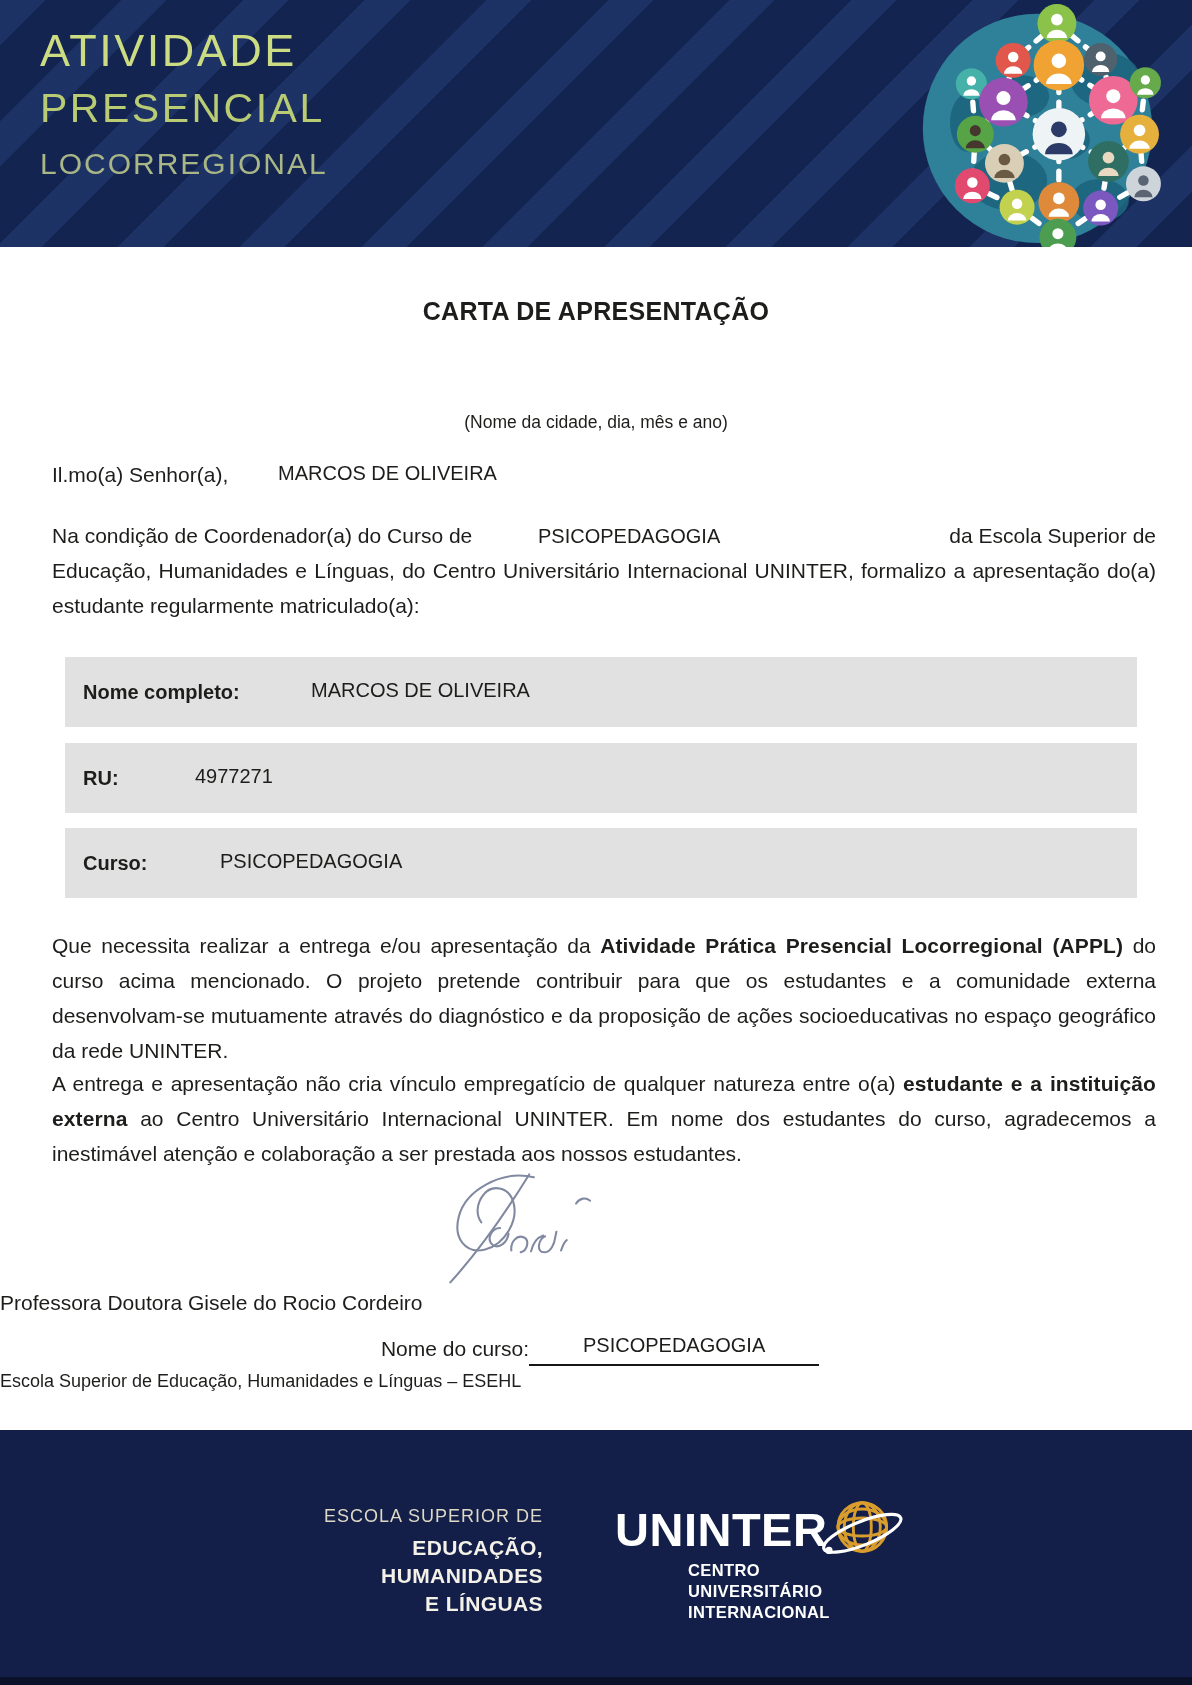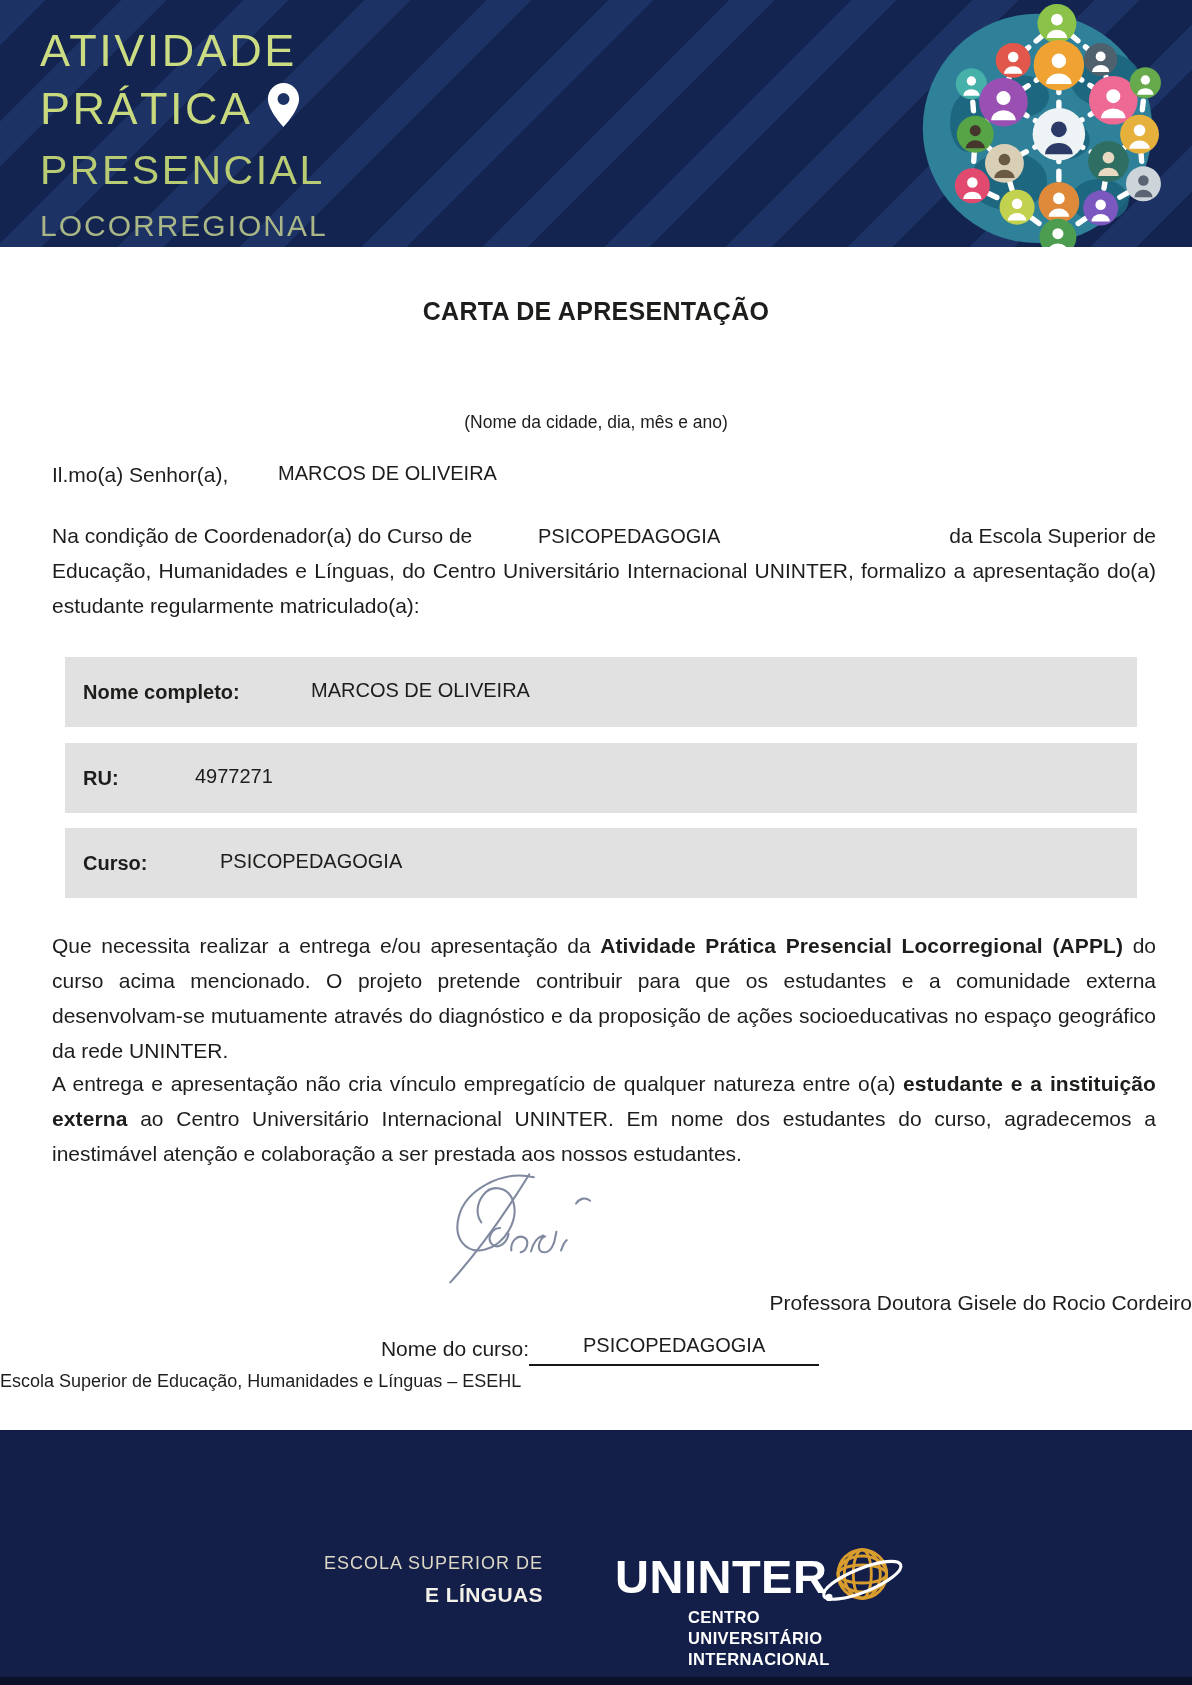--- a/index.html
+++ b/index.html
@@ -51,60 +51,52 @@
   .fb-1 .value{left:246px;}
   .fb-2 .value{left:130px;}
   .fb-3 .value{left:155px;}
 
   .para2{top:928px;}
   .para3{top:1066px;}
   .para b{letter-spacing:.1px;}
 
   .signature{position:absolute;left:386px;top:1166px;}
 
-  .signer{position:absolute;top:1291px;left:0;width:100%;text-align:right;font-size:21px;}
+  .signer{position:absolute;top:1291px;left:0;width:100%;text-align:left;font-size:21px;}
   .courseline{position:absolute;top:1330px;left:0;width:100%;text-align:center;
     font-size:21px;line-height:34px;}
   .courseline .lbl{vertical-align:bottom;margin-left:8px;}
   .fill{display:inline-block;position:relative;width:290px;height:34px;
     border-bottom:2.5px solid #161616;vertical-align:bottom;}
   .fill .fill-value{position:absolute;left:0;right:0;top:-2px;text-align:center;font-size:20px;}
   .schoolline{position:absolute;top:1371px;left:0;width:100%;text-align:left;font-size:18px;}
 
   
   .footer{position:absolute;left:0;top:1430px;width:1192px;height:247px;background:#131f49;}
   .footer-inner{display:flex;justify-content:center;align-items:flex-start;
-    padding-top:103px;gap:72px;margin-top:20px;}
+    padding-top:76px;gap:72px;}
   .esehl{width:258px;text-align:right;}
   .esehl .l1{font-size:18px;letter-spacing:1px;color:#ddd9c6;margin-bottom:7px;}
   .esehl .l2,.esehl .l3{font-size:21px;font-weight:bold;letter-spacing:.4px;
     line-height:28px;color:#f3f1e8;}
   .uninter{position:relative;width:292px;color:#ffffff;}
   .uninter .brand{font-size:47px;font-weight:bold;letter-spacing:.5px;line-height:48px;}
   .uninter .sub{margin-left:73px;margin-top:6px;font-size:16.5px;font-weight:bold;
     line-height:21px;letter-spacing:.4px;}
   .uninter-globe{position:absolute;left:196px;top:-16px;}
   .footer-strip{position:absolute;left:0;top:1677px;width:1192px;height:8px;background:#0a1129;}
 </style>
 </head>
 <body>
 
 <div class="page">
 
   <div class="hero">
     <div class="hero-title">
       <div class="ht-line ht-1">ATIVIDADE</div>
-      <div class="ht-line ht-2">
-        <span>PRÁTICA</span>
-        <span class="pin">
-          <svg width="33" height="46" viewBox="0 0 36 50">
-            <path fill="#ffffff" fill-rule="evenodd" d="M18 1 C8.6 1 1 8.8 1 18.5 C1 31 18 49 18 49 S35 31 35 18.5 C35 8.8 27.4 1 18 1 Z M18 12 a6.5 6.5 0 1 1 0 13 a6.5 6.5 0 1 1 0 -13 Z"></path>
-          </svg>
-        </span>
-      </div>
       <div class="ht-line ht-3">PRESENCIAL</div>
       <div class="ht-line ht-4">LOCORREGIONAL</div>
     </div>
 
     <div class="hero-globe">
       <svg width="332" height="243" viewBox="0 0 335 250">
         <defs>
           <g id="pp">
             <circle cx="0" cy="-6" r="6"></circle>
             <path d="M -10.5 13 a 10.5 8.5 0 0 1 21 0 z"></path>
@@ -252,20 +244,21 @@
   <div class="courseline">
     <span class="lbl">Nome do curso:</span><span class="fill"><span class="fill-value">PSICOPEDAGOGIA</span></span>
   </div>
 
   <div class="schoolline">Escola Superior de Educação, Humanidades e Línguas – ESEHL</div>
 
   <div class="footer">
     <div class="footer-inner">
       <div class="esehl">
         <div class="l1">ESCOLA SUPERIOR DE</div>
+        <div class="l2">EDUCAÇÃO, HUMANIDADES</div>
         <div class="l3">E LÍNGUAS</div>
       </div>
       <div class="uninter">
         <div class="brand">UNINTER</div>
         <div class="uninter-globe">
           <svg width="108" height="92" viewBox="0 0 120 100">
             <g stroke="#d99d2e" stroke-width="3.2" fill="none">
               <circle cx="57" cy="40" r="27"></circle>
               <ellipse cx="57" cy="40" rx="10" ry="27"></ellipse>
               <ellipse cx="57" cy="40" rx="20" ry="27"></ellipse>

